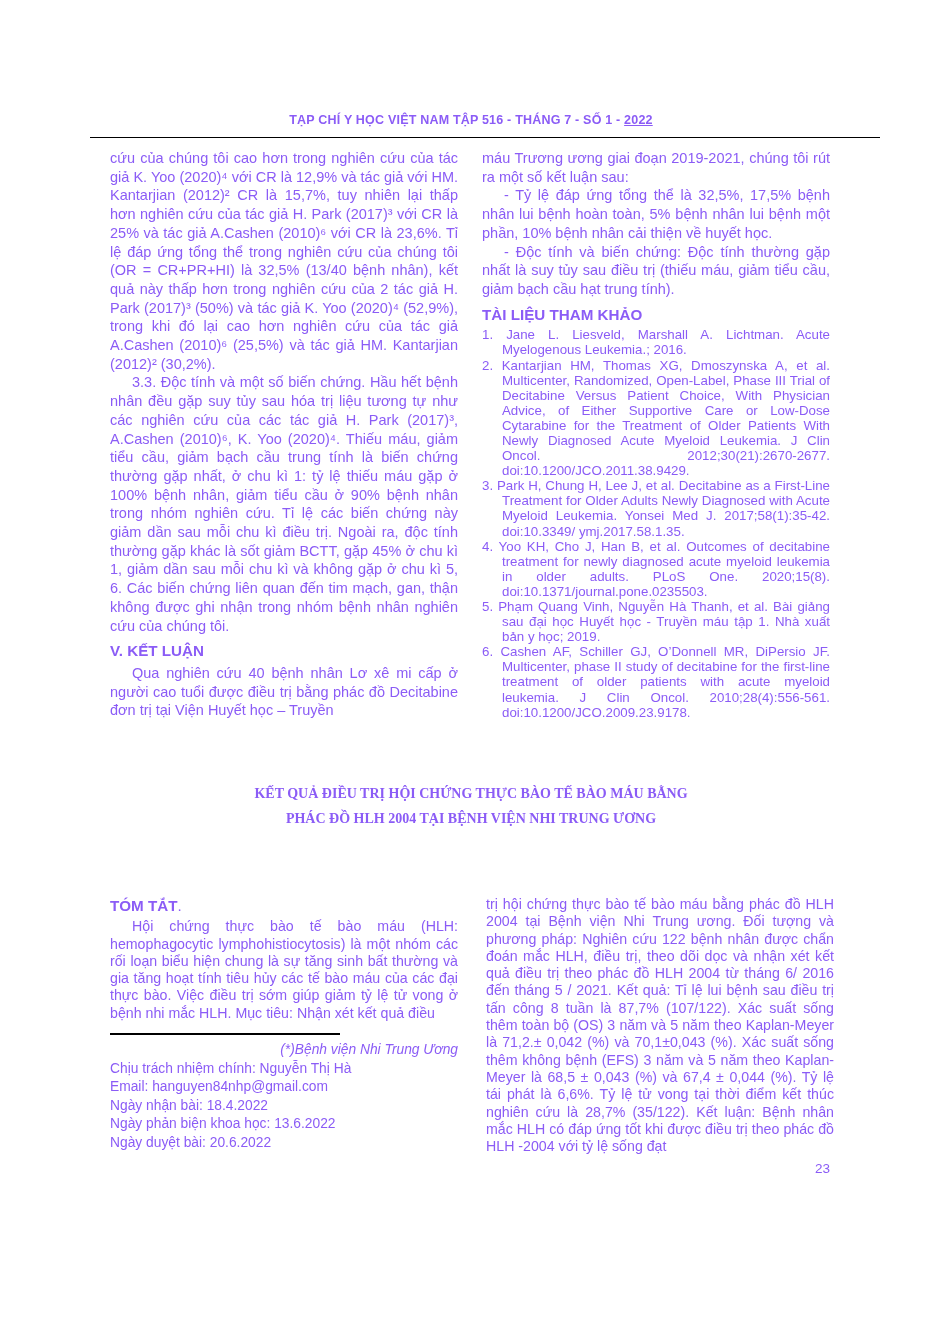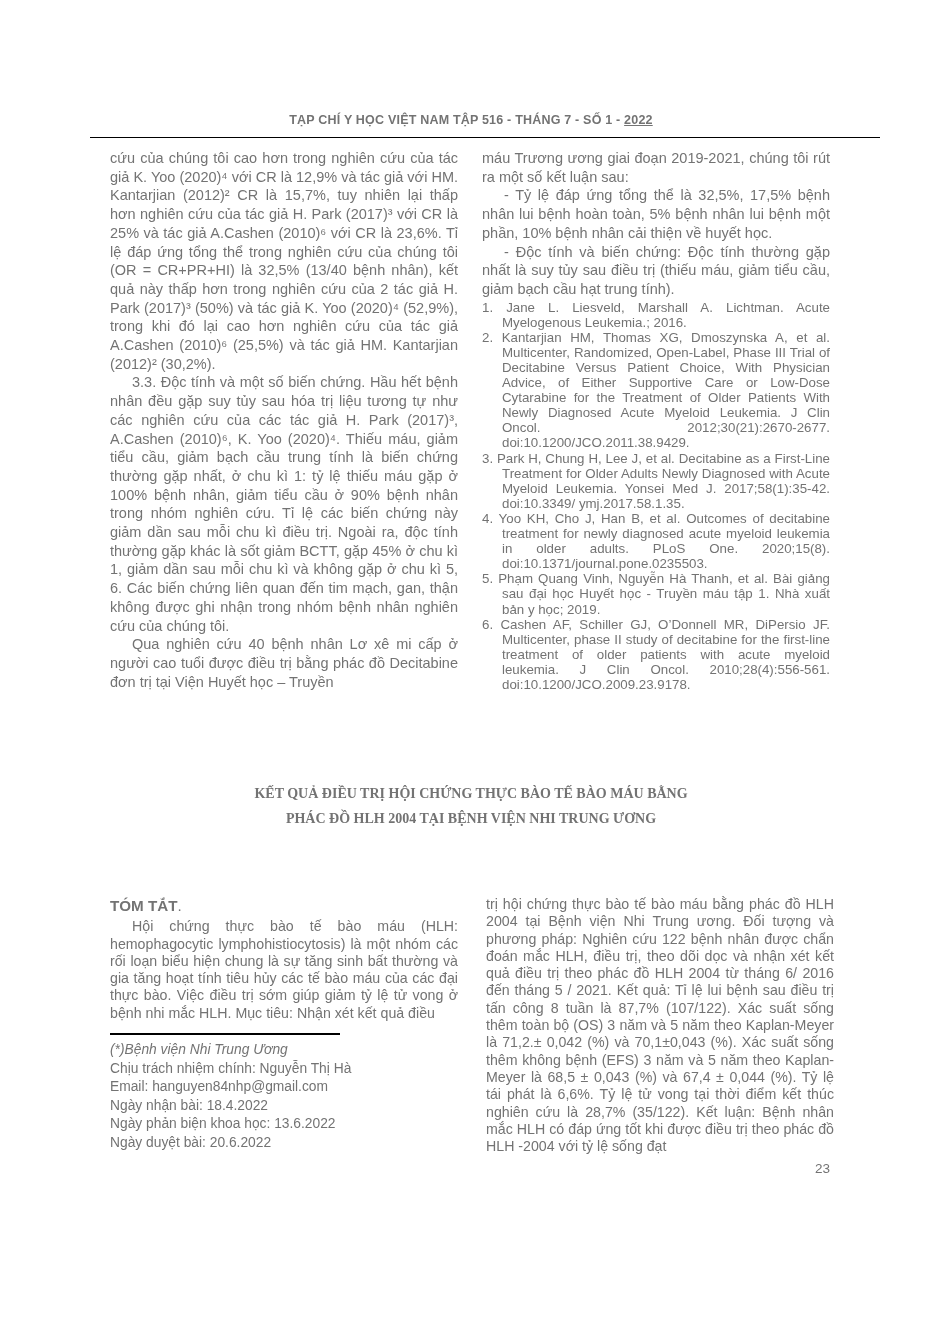--- a/index.html
+++ b/index.html
@@ -1,18 +1,18 @@
 <!DOCTYPE html>
 <html><head>
 <meta charset="utf-8">
 <style>
   html,body { margin:0; padding:0; background:#e8e8e8; }
   .page {
     position:relative; width:942px; height:1333px; margin:0 auto;
-    background:#ffffff; color:#737373;
+    background:#ffffff; color:#8b5cf6;
     font-family:"Liberation Sans","DejaVu Sans",sans-serif;
     overflow:hidden;
   }
   .b { font-weight:normal; }
   .u { text-decoration:underline; }
 
   
   .running-head {
     position:absolute; top:113px; left:0; width:942px;
     text-align:center; font-weight:bold; font-size:12.5px; letter-spacing:.2px;
@@ -57,45 +57,47 @@
   .abstract-heading {
     font-weight:bold; font-size:15.2px; text-align:left; margin:0 0 4px 0;
   }
   .abstract-heading .dot { font-weight:normal; }
 
   .footnote {
     position:absolute; left:110px; top:1033px; width:348px;
     font-size:13.8px; line-height:18.5px; text-align:left;
   }
   .fn-rule { width:230px; border-top:2px solid #000; margin:0 0 6px 0; }
-  .fn-aff  { font-style:italic; }
+  .fn-aff  { font-style:italic;text-align:right; }
 
   .page-number {
     position:absolute; top:1161px; left:110px; width:720px;
     text-align:right; font-size:13.5px;
   }
 </style>
 </head>
 <body>
 
 <div class="page">
 
   <div class="running-head"><span>TẠP CHÍ Y HỌC VIỆT NAM TẬP 516 - THÁNG 7 - SỐ 1 - </span><span class="u">2022</span></div>
   <div class="head-rule"></div>
 
   <section class="col a1col a1-left">
     <p><span>cứu của chúng tôi cao hơn trong nghiên cứu của tác giả K. Yoo (2020)⁴ với CR là 12,9% và tác giả với HM. Kantarjian (2012)² CR là 15,7%, tuy nhiên lại thấp hơn nghiên cứu của tác giả H. Park (2017)³ với CR là 25% và tác giả A.Cashen (2010)⁶ với CR là 23,6%. Tỉ lệ đáp ứng tổng thể trong nghiên cứu của chúng tôi (OR = CR+PR+HI) là 32,5% (13/40 bệnh nhân), kết quả này thấp hơn trong nghiên cứu của 2 tác giả H. Park (2017)³ (50%) và tác giả K. Yoo (2020)⁴ (52,9%), trong khi đó lại cao hơn nghiên cứu của tác giả A.Cashen (2010)⁶ (25,5%) và tác giả HM. Kantarjian (2012)² (30,2%).</span></p>
     <p class="indent"><span class="b">3.3. Độc tính và một số biến chứng.</span><span> Hầu hết bệnh nhân đều gặp suy tủy sau hóa trị liệu tương tự như các nghiên cứu của các tác giả H. Park (2017)³, A.Cashen (2010)⁶, K. Yoo (2020)⁴. Thiếu máu, giảm tiểu cầu, giảm bạch cầu trung tính là biến chứng thường gặp nhất, ở chu kì 1: tỷ lệ thiếu máu gặp ở 100% bệnh nhân, giảm tiểu cầu ở 90% bệnh nhân trong nhóm nghiên cứu. Tỉ lệ các biến chứng này giảm dần sau mỗi chu kì điều trị. Ngoài ra, độc tính thường gặp khác là sốt giảm BCTT, gặp 45% ở chu kì 1, giảm dần sau mỗi chu kì và không gặp ở chu kì 5, 6. Các biến chứng liên quan đến tim mạch, gan, thận không được ghi nhận trong nhóm bệnh nhân nghiên cứu của chúng tôi.</span></p>
+    <h3 class="sec-heading">V. KẾT LUẬN</h3>
     <p class="indent"><span>Qua nghiên cứu 40 bệnh nhân Lơ xê mi cấp ở người cao tuổi được điều trị bằng phác đồ Decitabine đơn trị tại Viện Huyết học – Truyền</span></p>
   </section>
 
   <section class="col a1col a1-right">
     <p><span>máu Trương ương giai đoạn 2019-2021, chúng tôi rút ra một số kết luận sau:</span></p>
     <p class="indent"><span>- Tỷ lệ đáp ứng tổng thể là 32,5%, 17,5% bệnh nhân lui bệnh hoàn toàn, 5% bệnh nhân lui bệnh một phần, 10% bệnh nhân cải thiện về huyết học.</span></p>
     <p class="indent"><span>- Độc tính và biến chứng: Độc tính thường gặp nhất là suy tủy sau điều trị (thiếu máu, giảm tiểu cầu, giảm bạch cầu hạt trung tính).</span></p>
+    <h3 class="sec-heading">TÀI LIỆU THAM KHẢO</h3>
     <ol class="refs">
       <li><span class="b">1. Jane L. Liesveld, Marshall A. Lichtman</span><span>. Acute Myelogenous Leukemia.; 2016.</span></li>
       <li><span class="b">2. Kantarjian HM, Thomas XG, Dmoszynska A, et al.</span><span> Multicenter, Randomized, Open-Label, Phase III Trial of Decitabine Versus Patient Choice, With Physician Advice, of Either Supportive Care or Low-Dose Cytarabine for the Treatment of Older Patients With Newly Diagnosed Acute Myeloid Leukemia. J Clin Oncol. 2012;30(21):2670-2677. doi:10.1200/JCO.2011.38.9429.</span></li>
       <li><span class="b">3. Park H, Chung H, Lee J, et al.</span><span> Decitabine as a First-Line Treatment for Older Adults Newly Diagnosed with Acute Myeloid Leukemia. Yonsei Med J. 2017;58(1):35-42. doi:10.3349/ ymj.2017.58.1.35.</span></li>
       <li><span class="b">4. Yoo KH, Cho J, Han B, et al.</span><span> Outcomes of decitabine treatment for newly diagnosed acute myeloid leukemia in older adults. PLoS One. 2020;15(8). doi:10.1371/journal.pone.0235503.</span></li>
       <li><span class="b">5. Phạm Quang Vinh, Nguyễn Hà Thanh, et al.</span><span> Bài giảng sau đại học Huyết học - Truyền máu tập 1. Nhà xuất bản y học; 2019.</span></li>
       <li><span class="b">6. Cashen AF, Schiller GJ, O’Donnell MR, DiPersio JF.</span><span> Multicenter, phase II study of decitabine for the first-line treatment of older patients with acute myeloid leukemia. J Clin Oncol. 2010;28(4):556-561. doi:10.1200/JCO.2009.23.9178.</span></li>
     </ol>
   </section>
 

